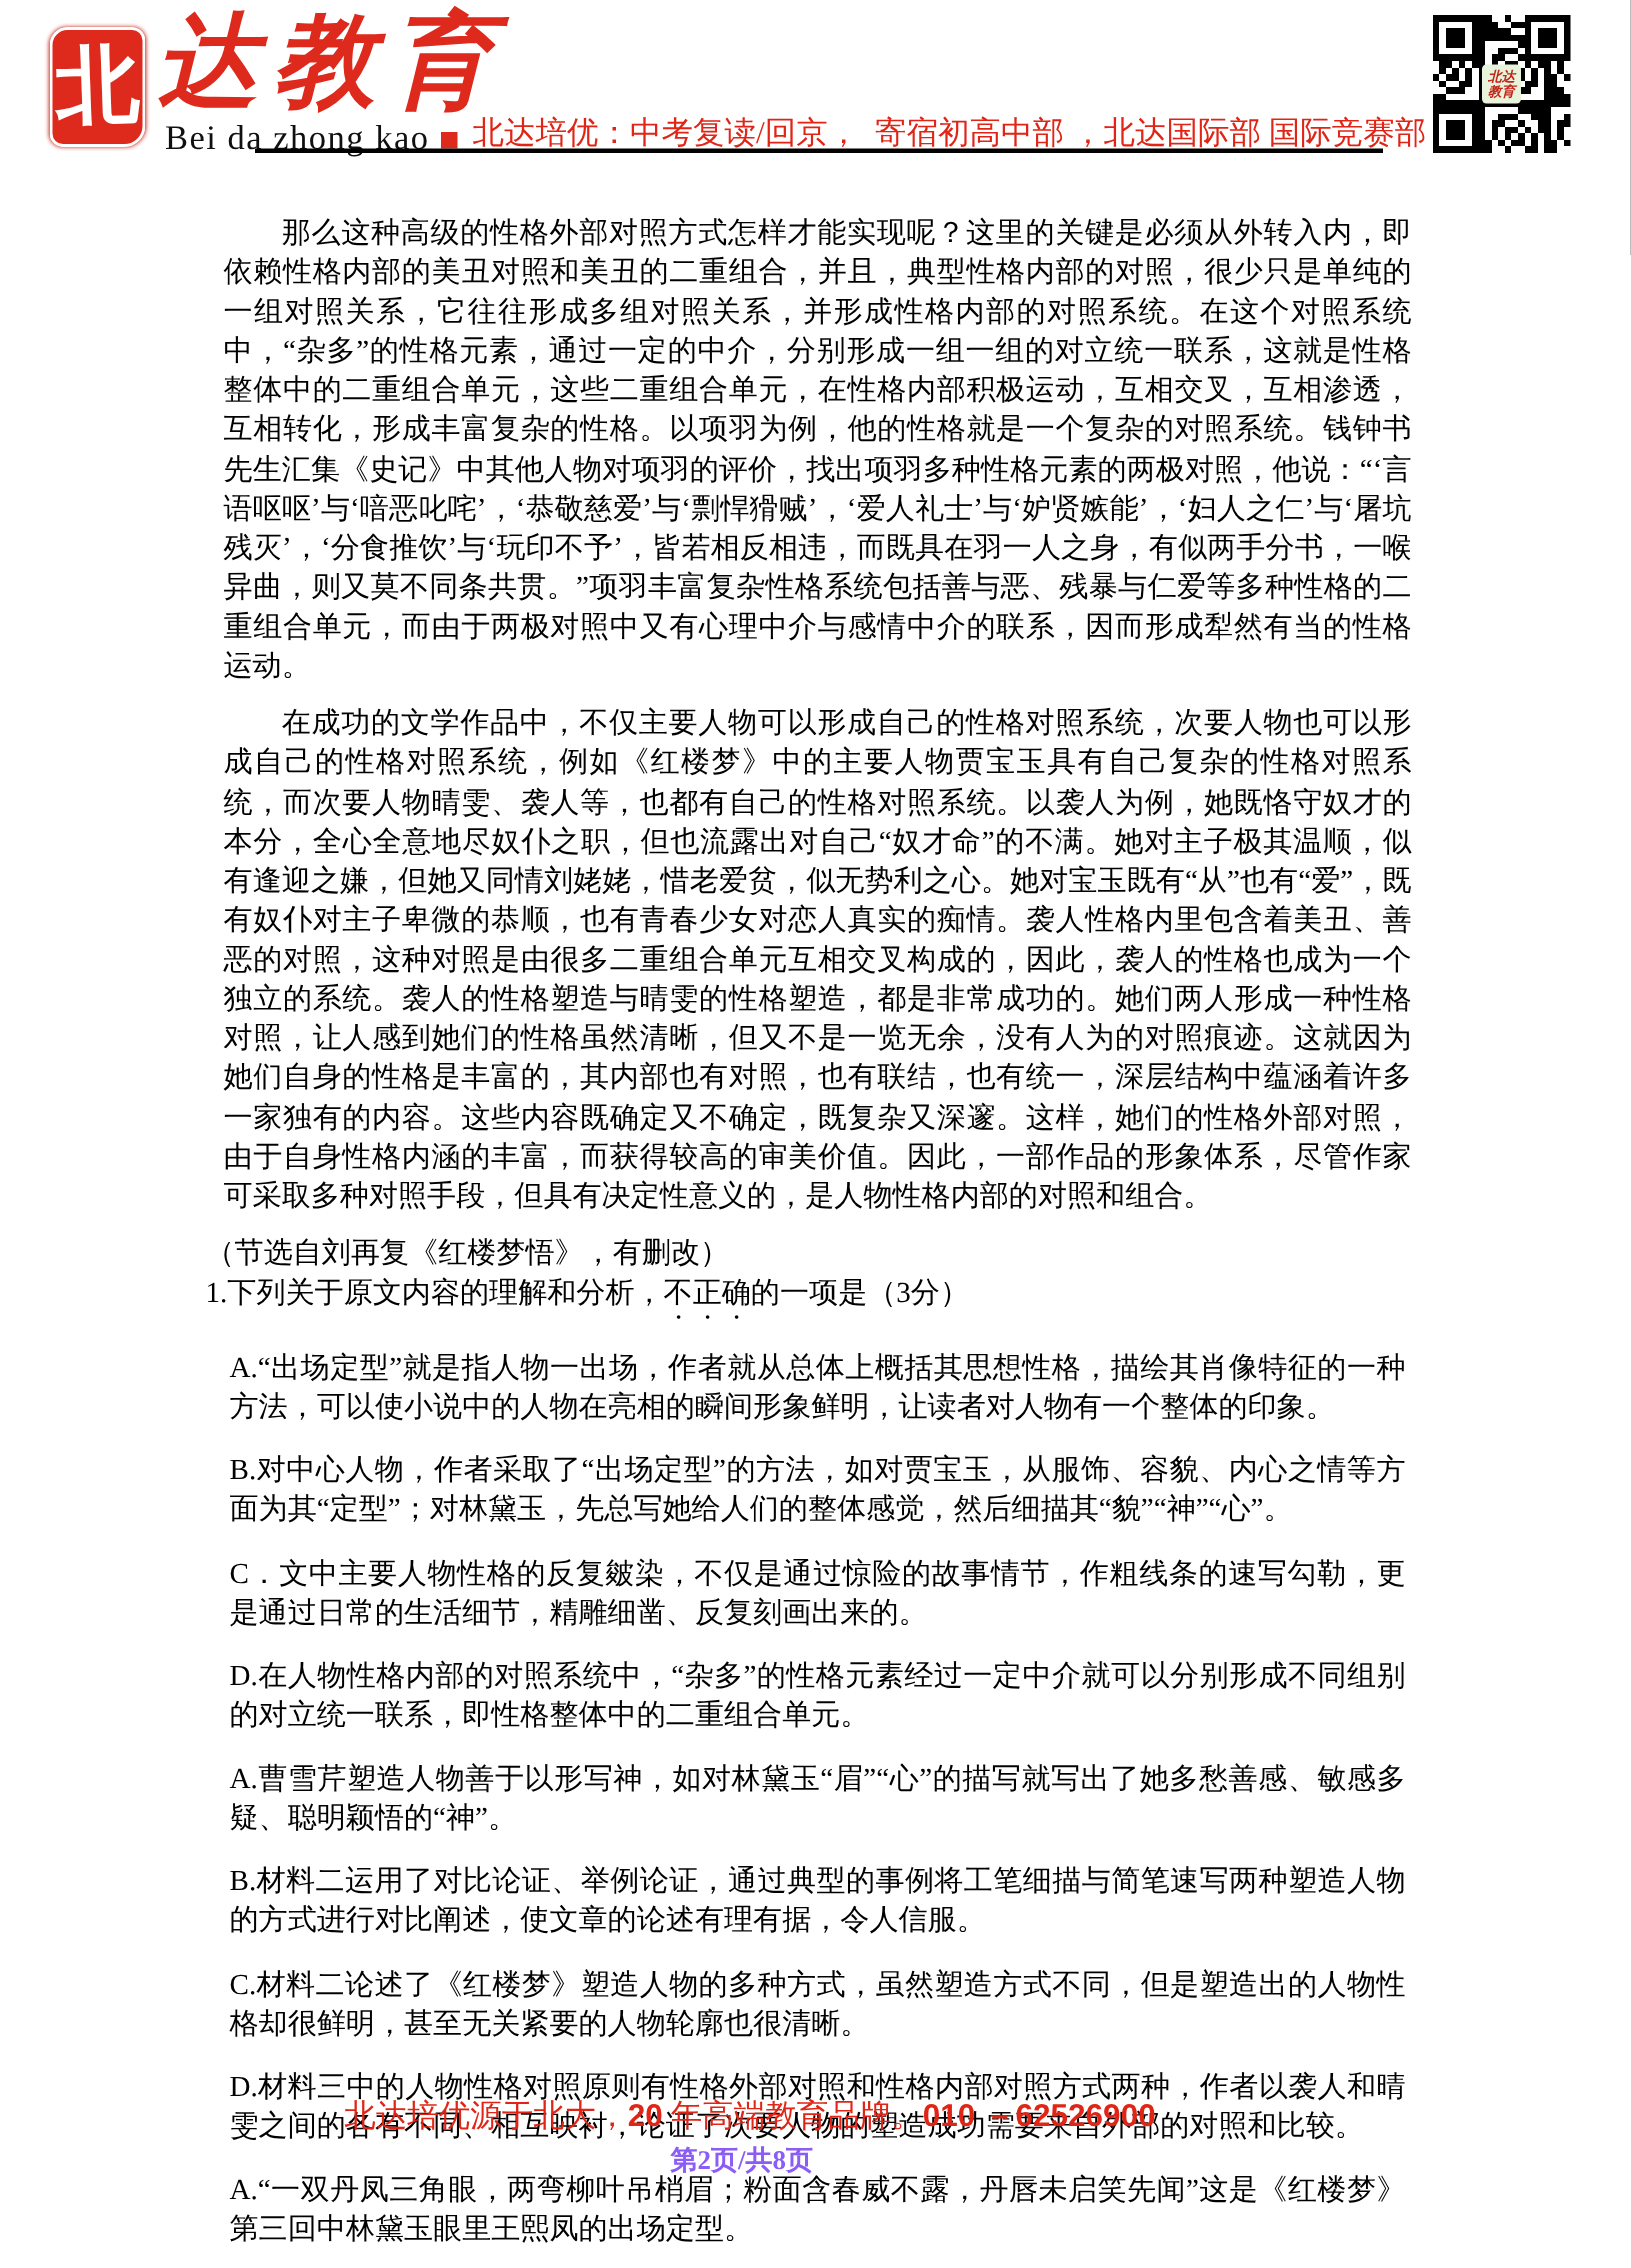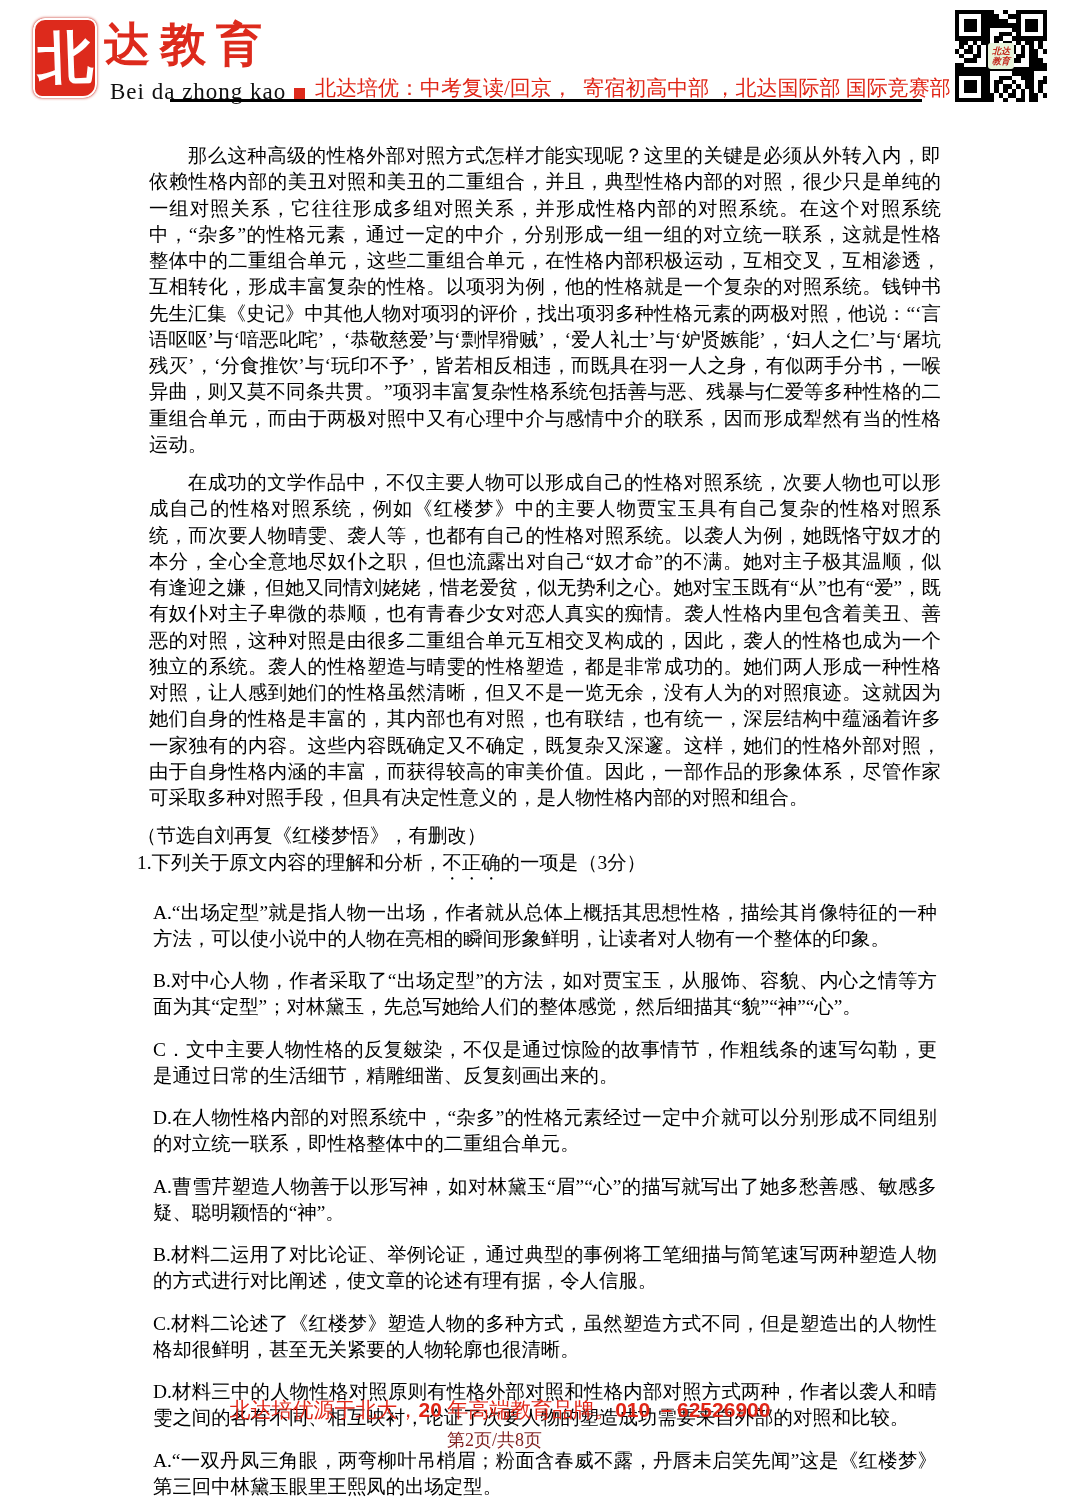--- a/index.html
+++ b/index.html
@@ -9,22 +9,22 @@
   }
   
   .seal{
     position:absolute;left:33px;top:18px;width:64px;height:80px;
     background:#dd2a1c;border-radius:12px 9px 14px 9px;
     box-shadow:0 0 0 2px #ffffff inset, 0 0 3px #c12015;
     display:flex;align-items:center;justify-content:center;
   }
   .seal-char{color:#ffffff;font-size:56px;font-weight:bold;line-height:1;transform:rotate(-2deg);}
   .brand{
-    position:absolute;left:104px;top:20px;font-size:46px;line-height:1.1;
-    color:#dd2a1c;font-weight:bold;letter-spacing:10px;
+    position:absolute;left:104px;top:4px;font-size:68px;line-height:1.1;
+    color:#dd2a1c;font-weight:bold;letter-spacing:10px;font-style:italic;
   }
   .subtitle{position:absolute;left:110px;top:79px;font-size:23px;color:#101010;letter-spacing:1px;}
   .subtitle-bullet{display:inline-block;width:11px;height:11px;background:#dd2a1c;margin-left:8px;}
   .tagline{position:absolute;left:315px;top:74px;font-size:21px;color:#e02516;white-space:pre;}
   .header-rule{position:absolute;left:170px;top:99px;width:752px;height:3px;background:#000;}
   
   .qr{position:absolute;left:955px;top:10px;width:92px;height:92px;}
   .qr svg{display:block;width:92px;height:92px;}
   .qr-center{
     position:absolute;left:33px;top:33px;width:26px;height:26px;background:#e7f3da;
@@ -43,21 +43,21 @@
   .emph{
     text-emphasis:filled dot #000;text-emphasis-position:under right;
     -webkit-text-emphasis:filled dot #000;-webkit-text-emphasis-position:under right;
   }
   
   .footer-promo{
     position:absolute;top:1396px;left:0;width:1000px;text-align:center;
     color:#e02516;font-size:21px;
   }
   .footer-promo .num{font-family:"Liberation Sans","DejaVu Sans",sans-serif;font-weight:bold;}
-  .page-num{position:absolute;top:1428px;left:0;width:989px;text-align:center;font-size:18px;color:#7f1d1d;}
+  .page-num{position:absolute;top:1428px;left:0;width:989px;text-align:center;font-size:18px;color:#8b5cf6;font-weight:bold;}
 </style>
 </head>
 <body>
 
 <div class="page">
 
   <div>
     <div class="seal">
       <span class="seal-char">北</span>
     </div>

